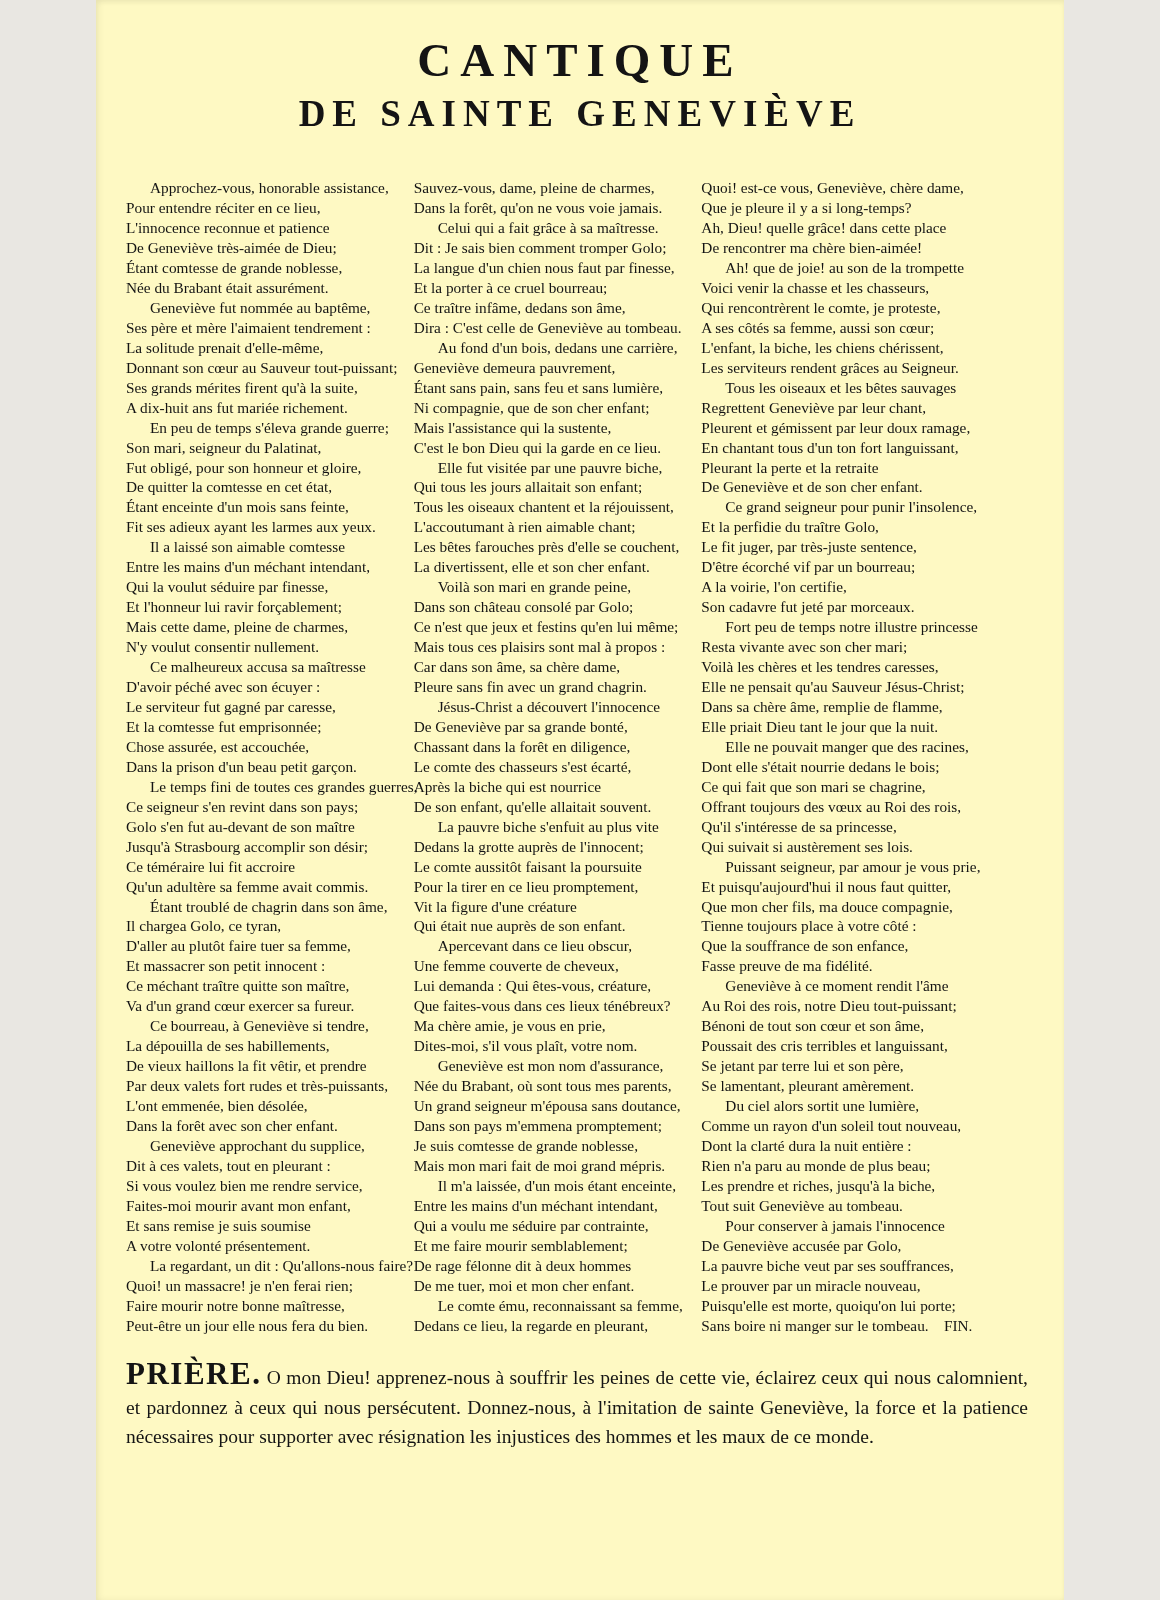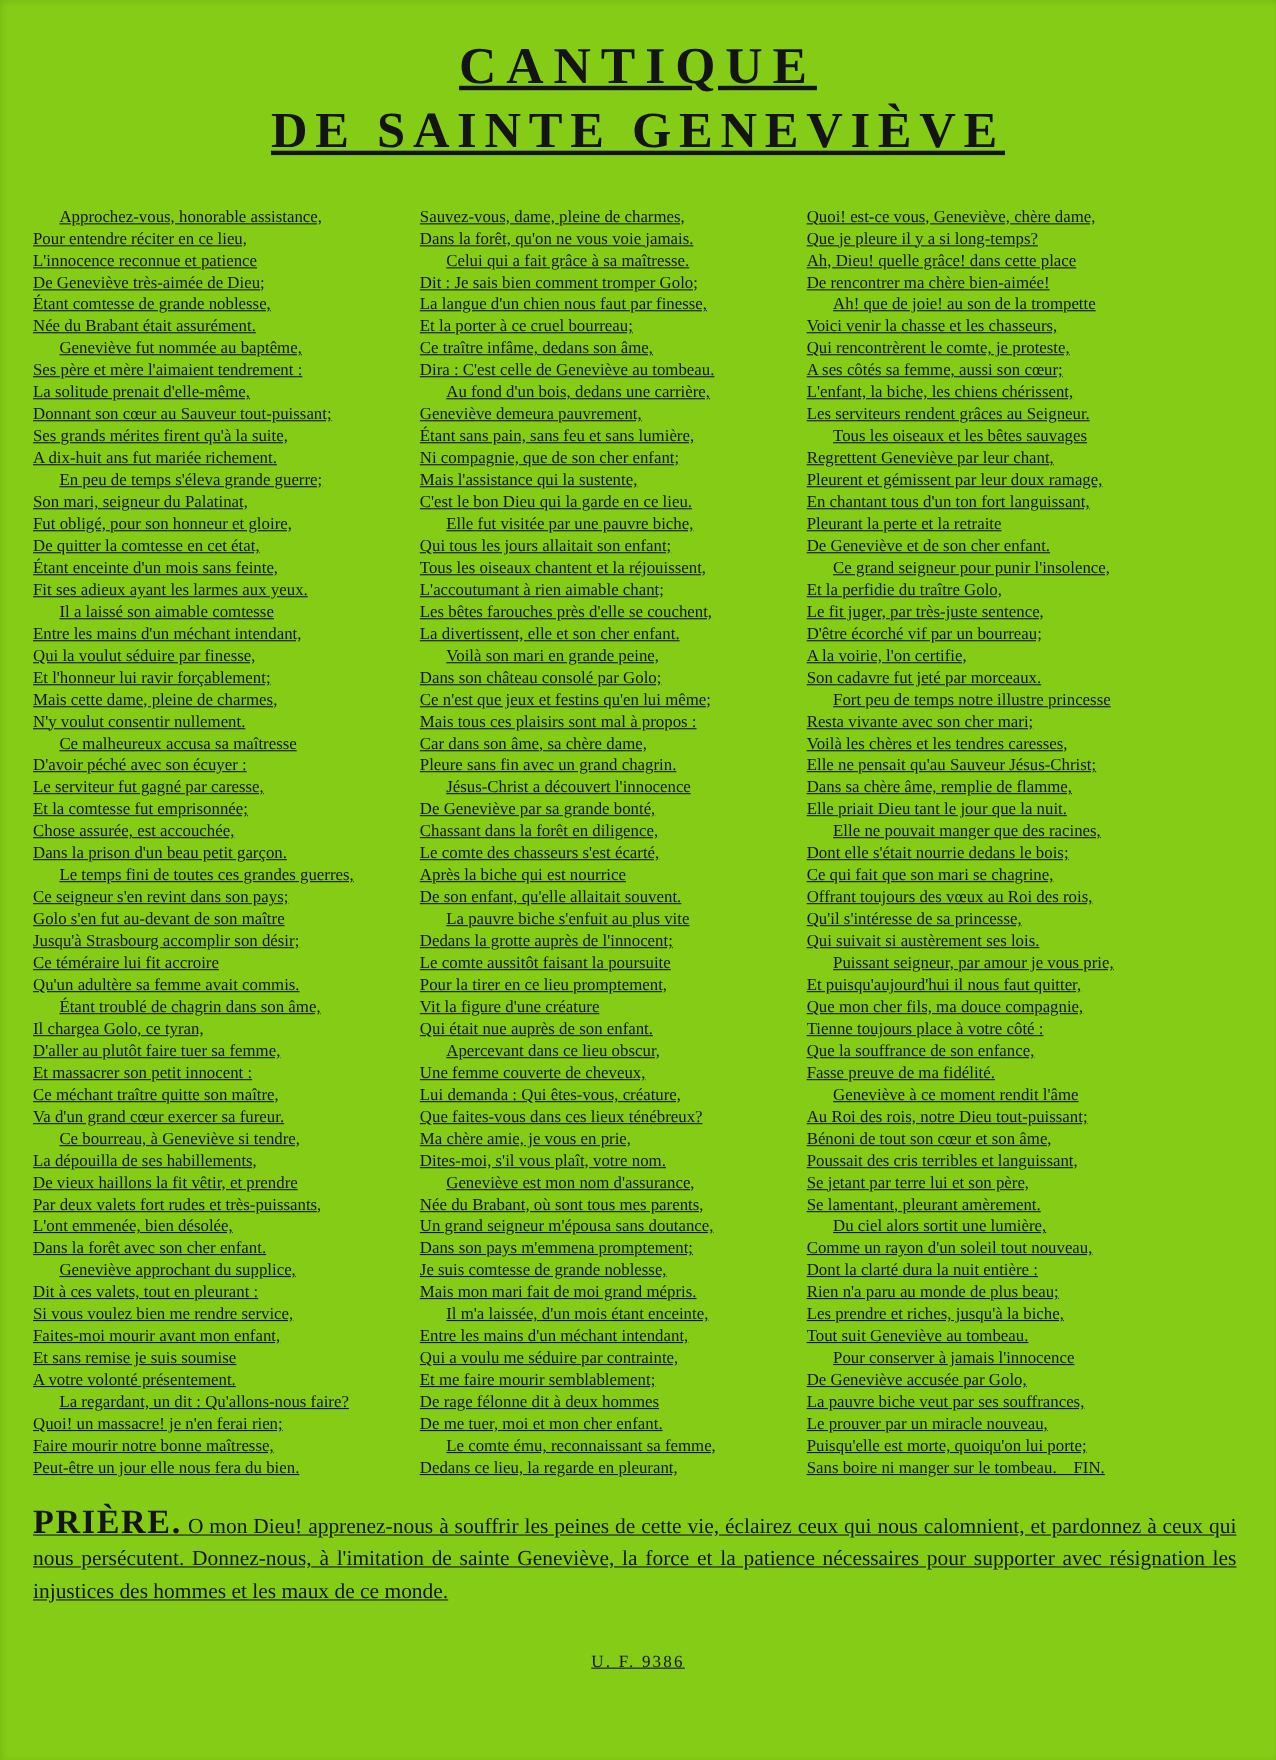--- a/index.html
+++ b/index.html
@@ -3,43 +3,42 @@
 <meta charset="utf-8">
 <style>
   html, body {
     margin: 0;
     padding: 0;
     background: #e9e7e2;
     font-family: "Liberation Serif", "DejaVu Serif", serif;
   }
   .page {
     position: relative;
-    width: 1160px;
+    width: 968px;
     height: 1600px;
     margin: 0 auto;
-    background: #84cc16;
+    background: #fef9c3;
     color: #141414;
     overflow: hidden;
     box-shadow: inset 3px 0 6px rgba(0,0,0,0.06), inset 0 3px 5px rgba(0,0,0,0.04);
-    text-decoration: underline;
   }
   .title-block { text-align: center; padding-top: 36px; }
   .title-main {
     font-size: 47px;
     line-height: 1.05;
     font-weight: bold;
     letter-spacing: 9px;
   }
   .subtitle {
     font-size: 21px;
     margin-top: 12px;
     letter-spacing: 1px;
   }
   .title-sub {
-    font-size: 46px;
+    font-size: 37px;
     line-height: 1.05;
     font-weight: bold;
     letter-spacing: 7px;
     margin-top: 10px;
   }
   .columns {
     display: flex;
     gap: 18px;
     padding: 0 93px 0 30px;
     margin-top: 44px;
@@ -266,15 +265,14 @@
         <div class="line">Puisqu'elle est morte, quoiqu'on lui porte;</div>
         <div class="line">Sans boire ni manger sur le tombeau. FIN.</div>
       </div>
   </div>
 
   <div class="prayer">
     <span class="prayer-label">PRIÈRE.</span>
     <span>O mon Dieu! apprenez-nous à souffrir les peines de cette vie, éclairez ceux qui nous calomnient, et pardonnez à ceux qui nous persécutent. Donnez-nous, à l'imitation de sainte Geneviève, la force et la patience nécessaires pour supporter avec résignation les injustices des hommes et les maux de ce monde.</span>
   </div>
 
-  <div class="footer">U. F. 9386</div>
 
 </div>
 
 </body></html>

